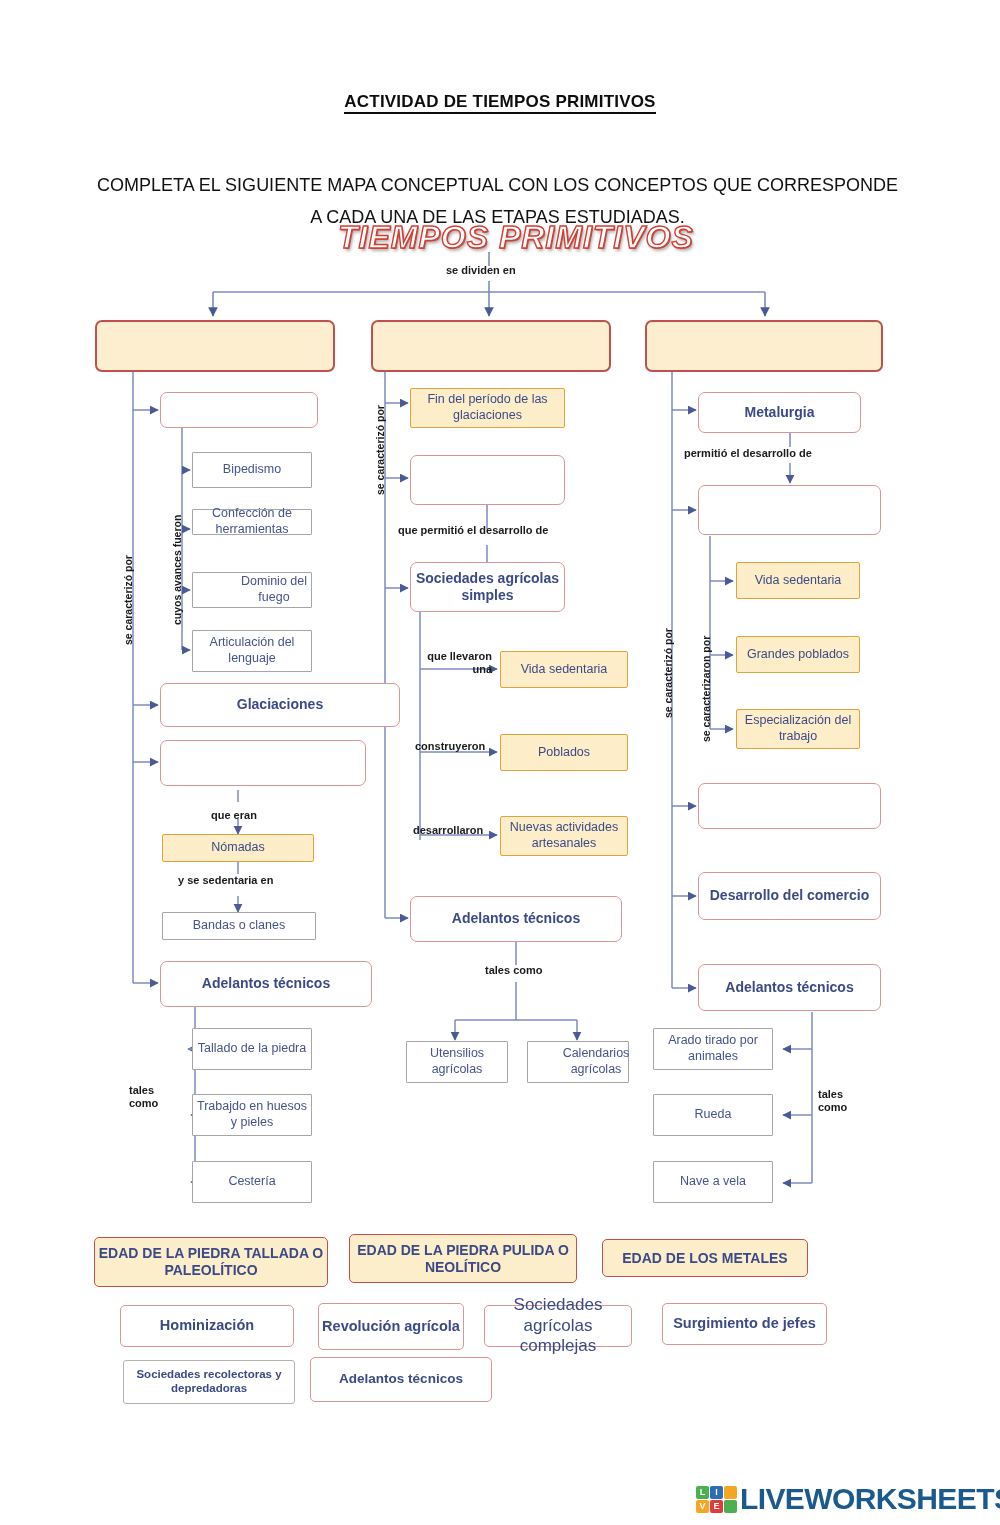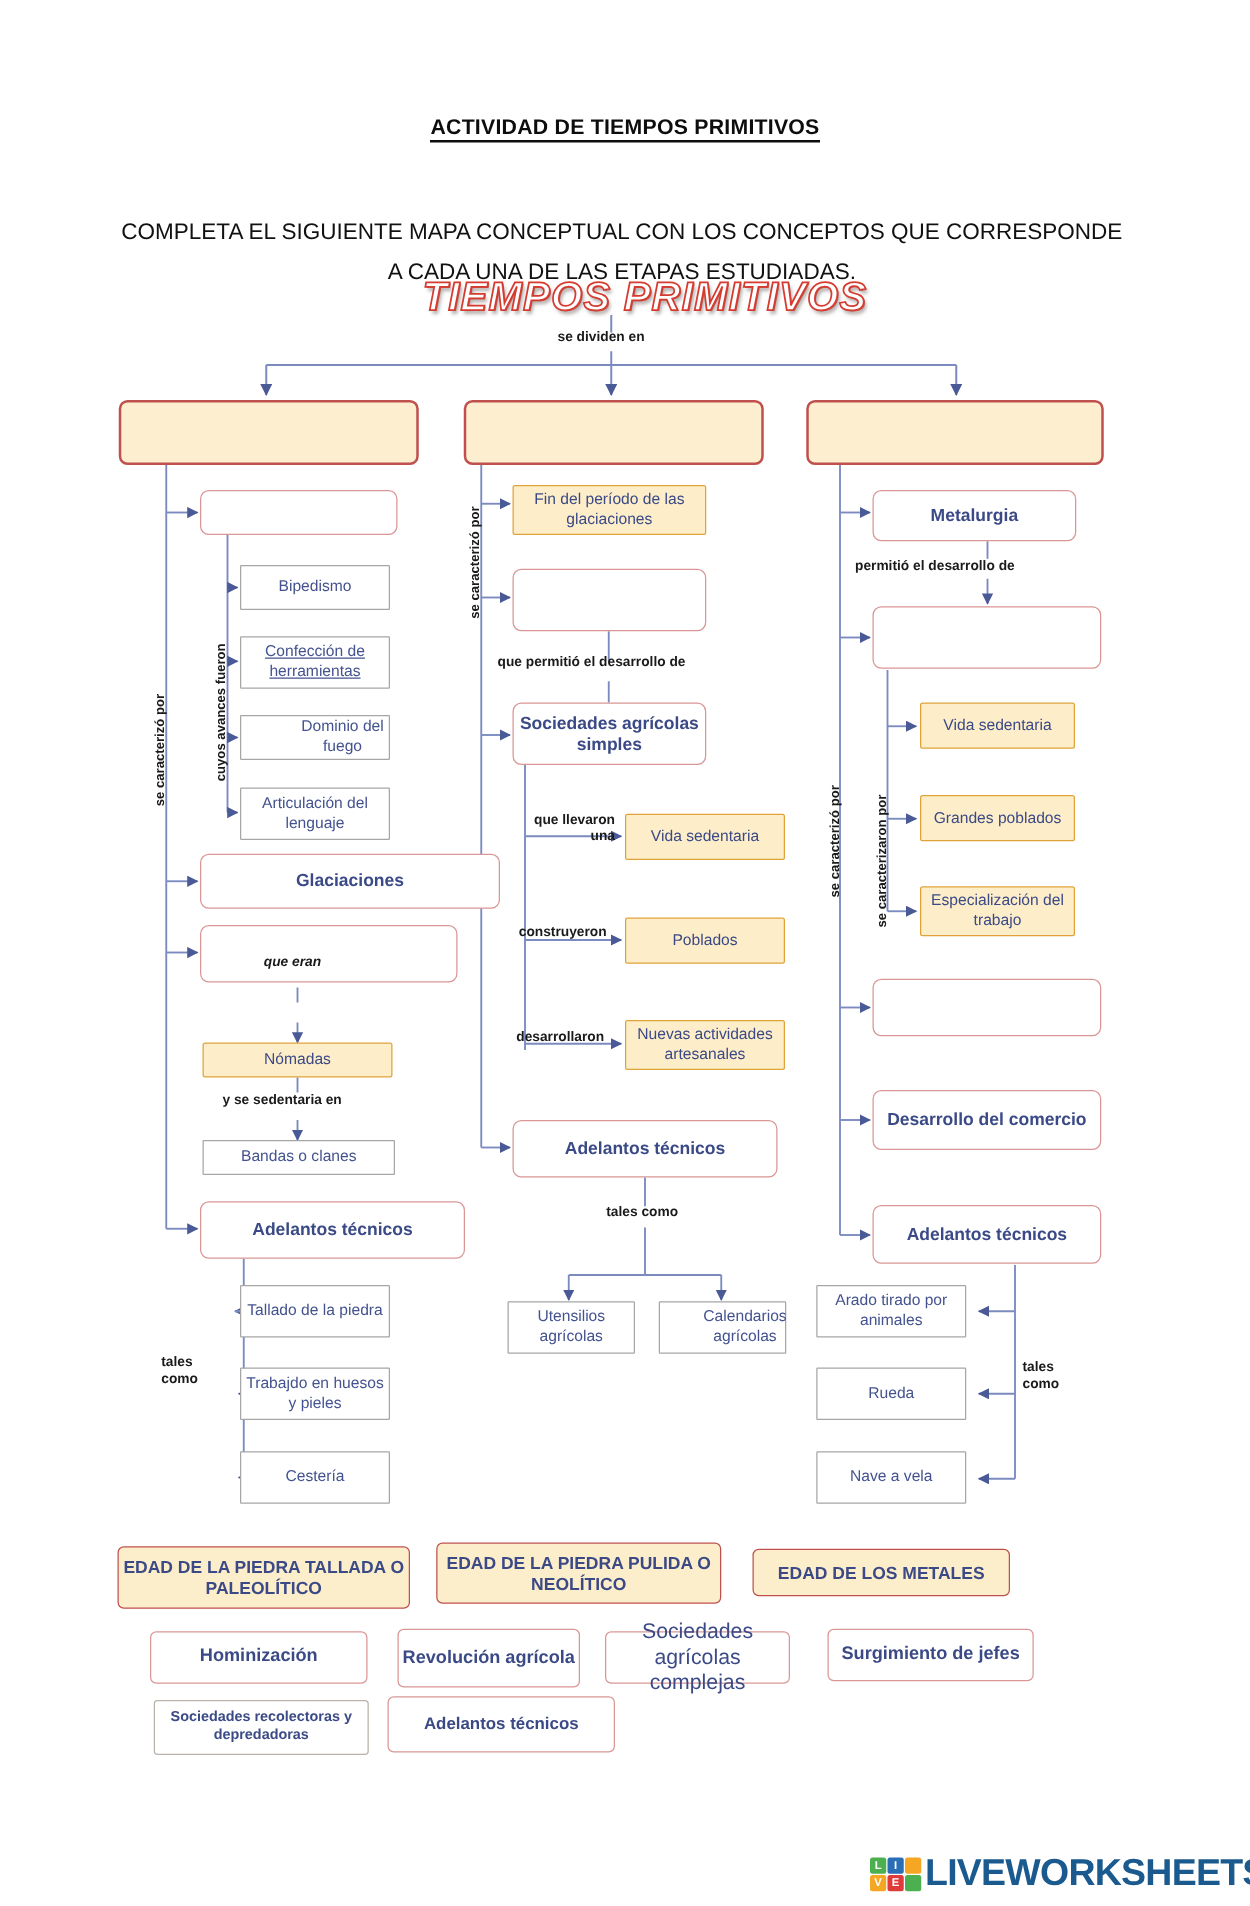--- a/index.html
+++ b/index.html
@@ -236,28 +236,28 @@
 <div class="node bigtan" style="left:95px; top:320px; width:240px; height:52px;"></div>
 <div class="node bigtan" style="left:371px; top:320px; width:240px; height:52px;"></div>
 <div class="node bigtan" style="left:645px; top:320px; width:238px; height:52px;"></div>
 
 <div class="vlabel up" style="left:122px; top:645px;">se caracterizó por</div>
 <div class="vlabel up" style="left:171px; top:625px;">cuyos avances fueron</div>
 
 <div class="node redbox empty" style="left:160px; top:392px; width:158px; height:36px;"></div>
 
 <div class="node graybox" style="left:192px; top:452px; width:120px; height:36px;">Bipedismo</div>
-<div class="node graybox" style="left:192px; top:509px; width:120px; height:42px;text-decoration:underline;">Confección de herramientas</div>
+<div class="node graybox" style="left:192px; top:509px; width:120px; height:26px;">Confección de herramientas</div>
 <div class="node graybox" style="left:192px; top:572px; width:120px; height:36px;padding-left:44px;">Dominio del fuego</div>
 <div class="node graybox" style="left:192px; top:630px; width:120px; height:42px;">Articulación del lenguaje</div>
 
 <div class="node redbox" style="left:160px; top:683px; width:240px; height:44px;">Glaciaciones</div>
 <div class="node redbox empty" style="left:160px; top:740px; width:206px; height:46px;"></div>
 
-<div class="clabel" style="left:211px; top:764px;font-style:italic;">que eran</div>
+<div class="clabel" style="left:211px; top:809px;">que eran</div>
 <div class="node tan" style="left:162px; top:834px; width:152px; height:28px;">Nómadas</div>
 <div class="clabel" style="left:178px; top:874px;">y se sedentaria en</div>
 <div class="node graybox" style="left:162px; top:912px; width:154px; height:28px;">Bandas o clanes</div>
 
 <div class="node redbox" style="left:160px; top:961px; width:212px; height:46px;">Adelantos técnicos</div>
 
 <div class="clabel" style="left:129px; top:1084px; text-align:left;">tales
 como</div>
 <div class="node graybox" style="left:192px; top:1028px; width:120px; height:42px;">Tallado de la piedra</div>
 <div class="node graybox" style="left:192px; top:1094px; width:120px; height:42px;">Trabajdo en huesos y pieles</div>

